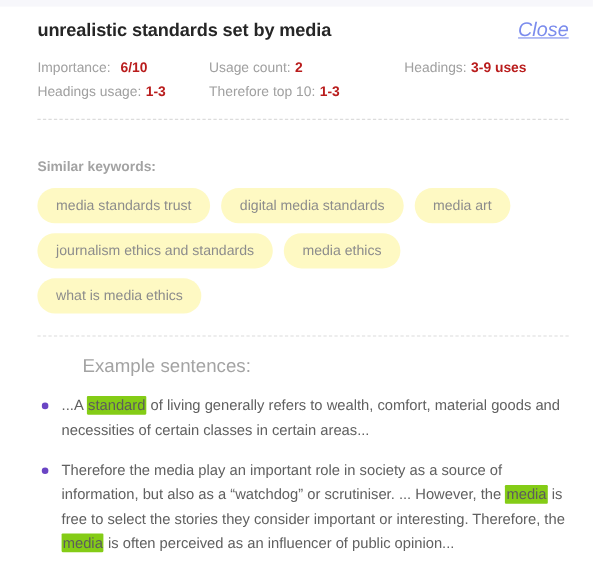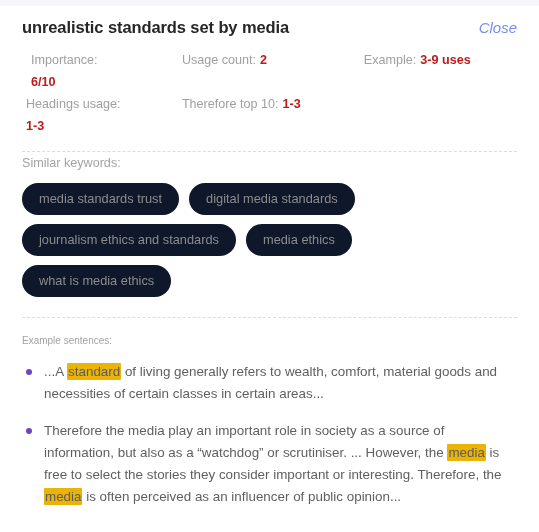--- a/index.html
+++ b/index.html
@@ -16,44 +16,45 @@
     overflow: hidden;
   }
 
   .top-band {
     height: 6px;
     background: #f7f7fb;
     width: 100%;
   }
 
   .panel {
-    padding: 0 22px 0 22px;
+    padding: 0 22px 0 34px;
     box-sizing: border-box;
     width: 539px;
   }
 
   
   .header-row {
     display: flex;
     align-items: baseline;
     justify-content: space-between;
     padding-top: 11px;
   }
   .panel-title {
     font-size: 16.5px;
     font-weight: bold;
     color: #262626;
     letter-spacing: -0.1px;
     line-height: 20px;
     margin: 0;
   }
   .close-link {
-    font-size: 15px;
+    font-size: 18px;
     font-style: italic;
     color: #7b8ced;
+    text-decoration: underline;
     cursor: pointer;
     white-space: nowrap;
     padding-left: 12px;
   }
 
   
   .stats {
     margin-top: 12px;
     font-size: 12.6px;
     color: #9b9b9b;
@@ -67,65 +68,67 @@
     display: flex;
     align-items: baseline;
     white-space: nowrap;
   }
   .stat-label { color: #a0a0a0; }
   .stat-value {
     color: #b91c1c;
     font-weight: bold;
     margin-left: 4px;
   }
-  .stat.col1 { width: 167px; flex-direction: column; }
+  .stat.col1 { width: 167px; }
   .stat.col2 { width: 190px; }
   .stat.col3 { width: 160px; }
   .stat.wide-gap .stat-value { margin-left: 9px; }
 
   
   .divider {
     border: 0;
     border-top: 1px dashed #dcdcdc;
     margin: 0;
     height: 0;
   }
   .divider.d1 { margin-top: 14px; }
   .divider.d2 { margin-top: 20px; }
 
   
   .section-label {
     font-size: 12.6px;
     color: #a3a3a3;
-    margin-top: 4px;
+    margin-top: 35px;
     margin-bottom: 13px;
+    font-weight: bold;
   }
   .chips {
     display: flex;
     flex-wrap: wrap;
     gap: 9px 10px;
     max-width: 470px;
   }
   .chip {
-    background: #0f172a;
+    background: #fef9c3;
     color: #8c8c8c;
     font-size: 12.8px;
     border-radius: 18px;
     padding: 8px 17px 9px 17px;
     line-height: 15px;
     cursor: pointer;
     white-space: nowrap;
   }
 
   
   .examples-label {
-    font-size: 10px;
+    font-size: 17px;
     color: #a3a3a3;
     margin-top: 17px;
     margin-bottom: 5px;
+    margin-left: 41px;
   }
   .example-list {
     list-style: none;
     margin: 0;
     padding: 0;
   }
   .example-item {
     position: relative;
     padding-left: 22px;
     margin-top: 15px;
@@ -138,21 +141,21 @@
     content: "";
     position: absolute;
     left: 4px;
     top: 8px;
     width: 6px;
     height: 6px;
     border-radius: 50%;
     background: #6a45c4;
   }
   .hl {
-    background: #eab308;
+    background: #84cc16;
     color: #5c5c5c;
     padding: 1px 1px;
     border-radius: 1px;
   }
 </style>
 </head>
 <body>
 
 <div class="top-band"></div>
 
@@ -167,21 +170,21 @@
     <div class="stats-row">
       <div class="stat col1 wide-gap">
         <span class="stat-label">Importance:</span>
         <span class="stat-value">6/10</span>
       </div>
       <div class="stat col2">
         <span class="stat-label">Usage count:</span>
         <span class="stat-value">2</span>
       </div>
       <div class="stat col3">
-        <span class="stat-label">Example:</span>
+        <span class="stat-label">Headings:</span>
         <span class="stat-value">3-9 uses</span>
       </div>
     </div>
     <div class="stats-row">
       <div class="stat col1">
         <span class="stat-label">Headings usage:</span>
         <span class="stat-value">1-3</span>
       </div>
       <div class="stat col2">
         <span class="stat-label">Therefore top 10:</span>
@@ -190,20 +193,21 @@
       <div class="stat col3"></div>
     </div>
   </div>
 
   <hr class="divider d1">
 
   <div class="section-label">Similar keywords:</div>
   <div class="chips">
       <div class="chip">media standards trust</div>
       <div class="chip">digital media standards</div>
+      <div class="chip">media art</div>
       <div class="chip">journalism ethics and standards</div>
       <div class="chip">media ethics</div>
       <div class="chip">what is media ethics</div>
     </div>
 
   <hr class="divider d2">
 
   <div class="examples-label">Example sentences:</div>
   <ul class="example-list">
       <li class="example-item"><span>...A </span><span class="hl">standard</span><span> of living generally refers to wealth, comfort, material goods and necessities of certain classes in certain areas...</span></li>

